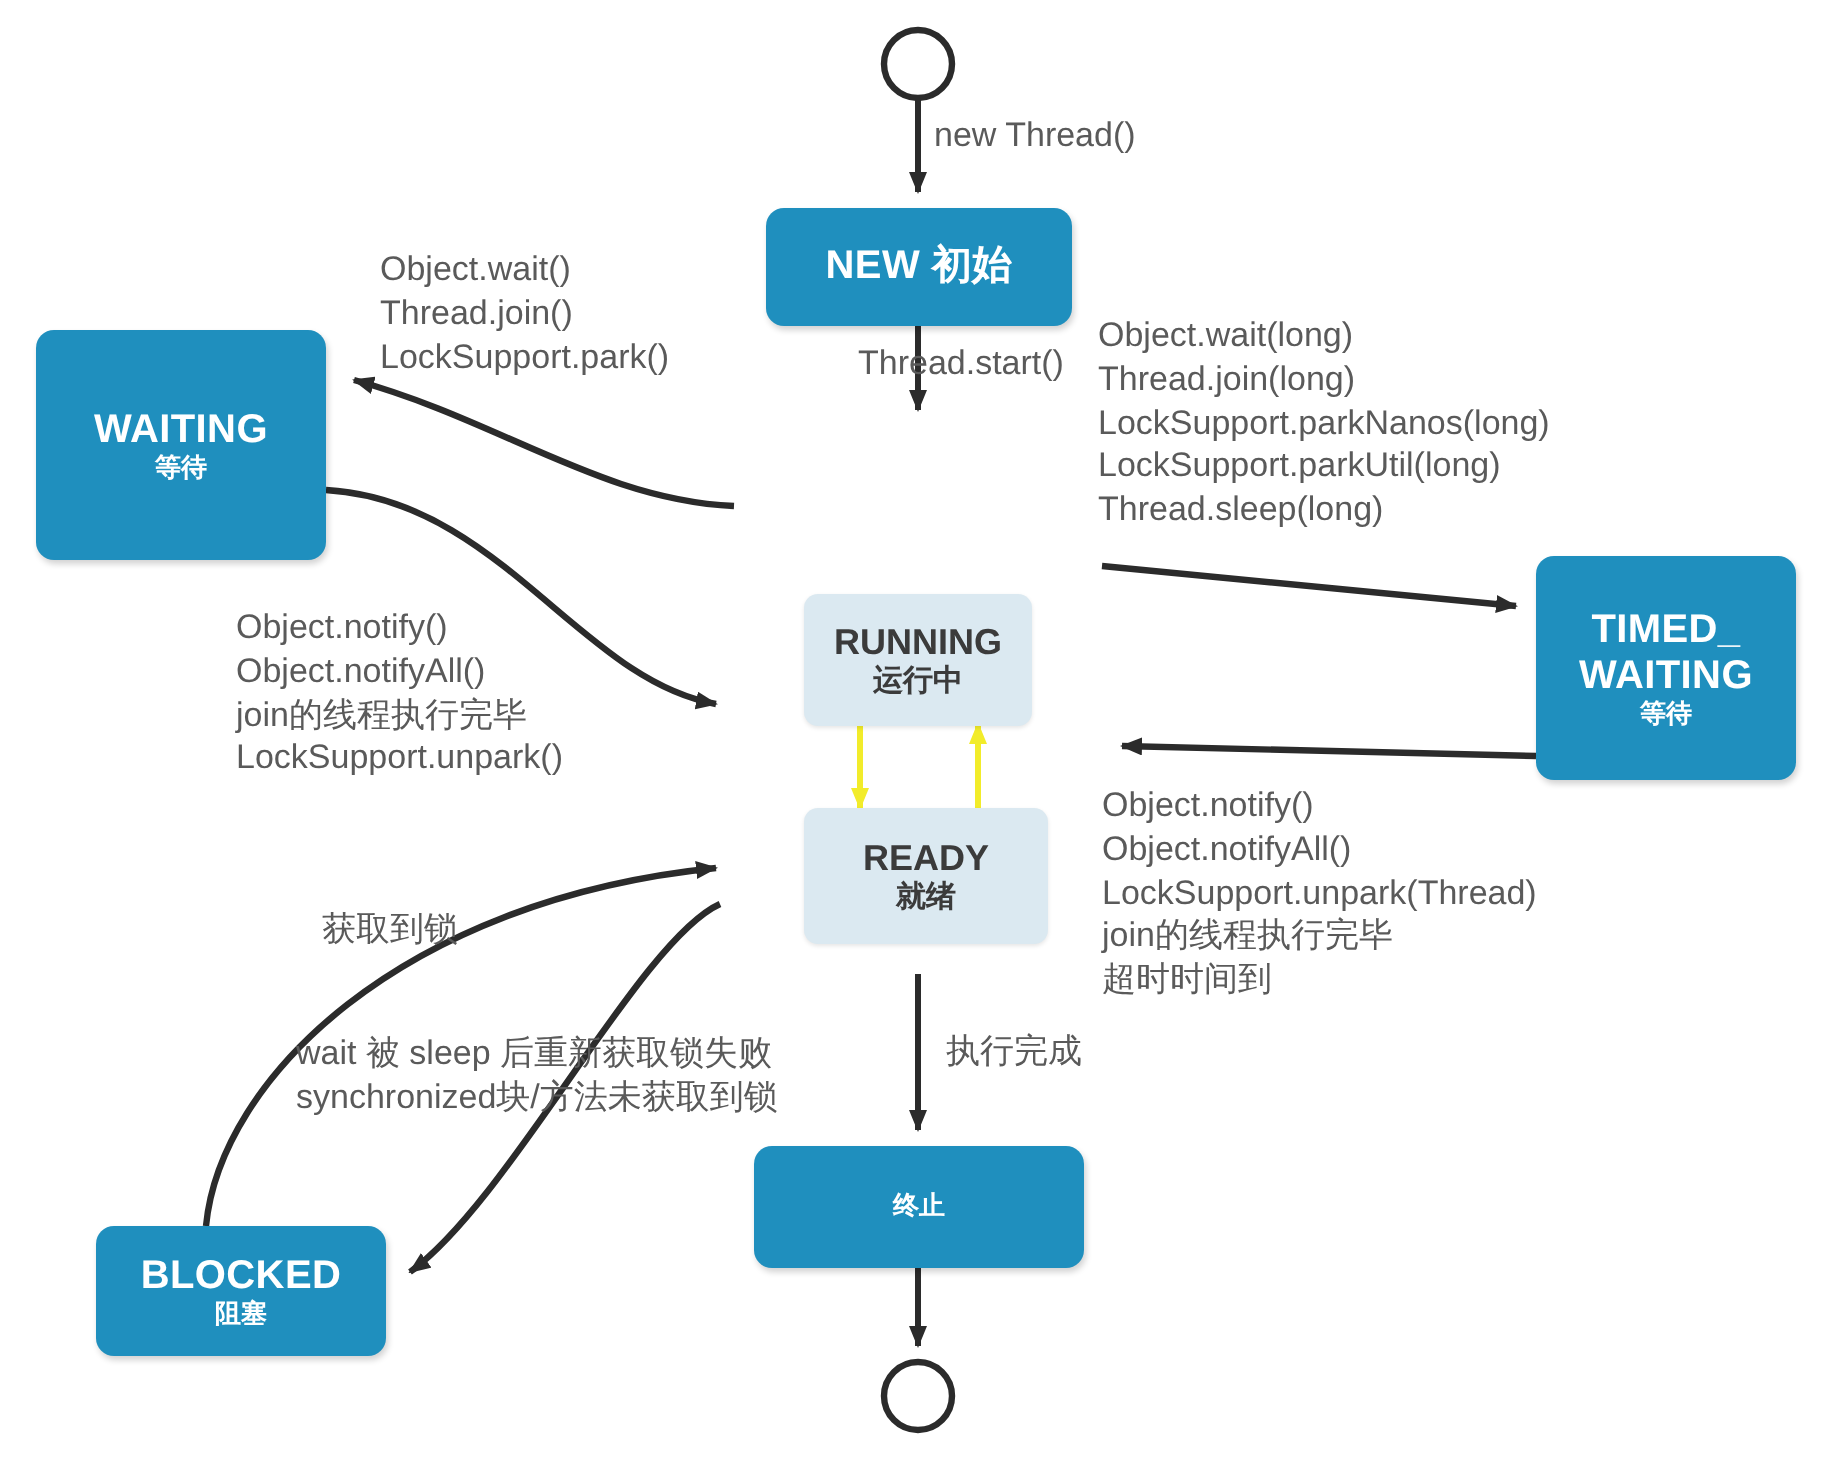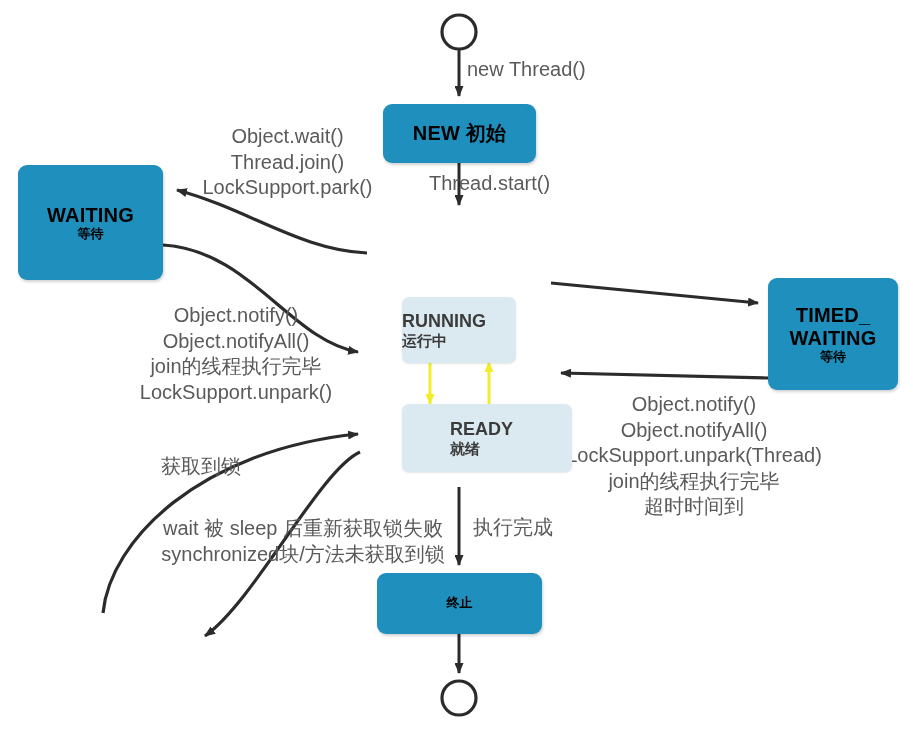--- a/index.html
+++ b/index.html
@@ -23,21 +23,21 @@
     height: 730px;
   }
   .state-box {
     position: absolute;
     background: #1f8fbe;
     border-radius: 9px;
     display: flex;
     flex-direction: column;
     align-items: center;
     justify-content: center;
-    color: #000000;
+    color: #ffffff;
     font-weight: bold;
     box-shadow: 1px 2px 3px rgba(0,0,0,0.18);
     z-index: 5;
   }
   .state-box .en {
     font-size: 20px;
     letter-spacing: 0.2px;
     line-height: 1.15;
     text-align: center;
   }
@@ -45,44 +45,44 @@
     font-size: 13px;
     line-height: 1.15;
     text-align: center;
   }
   .inner-box {
     position: absolute;
     background: #dbe9f1;
     border-radius: 7px;
     display: flex;
     flex-direction: column;
-    align-items: flex-start;
+    align-items: center;
     justify-content: center;
     color: #3b3b3b;
     font-weight: bold;
     z-index: 6;
     box-shadow: 0 1px 2px rgba(0,0,0,0.10);
   }
   .inner-box .en {
     font-size: 18px;
     line-height: 1.15;
   }
   .inner-box .zh {
     font-size: 15px;
     line-height: 1.15;
   }
   .edge-label {
     position: absolute;
     color: #5a5a5a;
-    font-size: 20px;
+    font-size: 17px;
     line-height: 1.28;
     white-space: pre;
     z-index: 4;
   }
-  .lbl-center { text-align: center; }
+  .lbl-center { }
   .lbl-left { text-align: left; }
 </style>
 </head>
 <body>
 
 <div id="canvas">
 
   <svg class="layer" viewBox="0 0 913 730">
     <defs>
       <marker id="arrowDark" markerWidth="11" markerHeight="9" refX="10" refY="4.5" orient="auto" markerUnits="userSpaceOnUse">
@@ -127,54 +127,63 @@
       <span>NEW</span>&nbsp;<span>初始</span>
     </div>
   </div>
 
 
   <div class="inner-box" style="left:402px; top:297px; width:114px; height:66px;">
     <div class="en">RUNNING</div>
     <div class="zh">运行中</div>
   </div>
 
-  <div class="inner-box" style="left:402px; top:404px; width:122px; height:68px;padding-left:48px;">
+  <div class="inner-box" style="left:402px; top:404px; width:122px; height:68px;">
     <div class="en">READY</div>
     <div class="zh">就绪</div>
   </div>
 
   <div class="state-box" style="left:18px; top:165px; width:145px; height:115px;">
     <div class="en">WAITING</div>
     <div class="zh">等待</div>
   </div>
 
   <div class="state-box" style="left:768px; top:278px; width:130px; height:112px;">
     <div class="en">TIMED_</div>
     <div class="en">WAITING</div>
     <div class="zh">等待</div>
   </div>
 
+  <div class="state-box" style="left:48px; top:613px; width:145px; height:65px;">
+    <div class="en">BLOCKED</div>
+    <div class="zh">阻塞</div>
+  </div>
 
   <div class="state-box" style="left:377px; top:573px; width:165px; height:61px;">
     <div class="zh">终止</div>
   </div>
 
   <div class="edge-label lbl-left" style="left:467px; top:57px;">new Thread()</div>
 
   <div class="edge-label lbl-left" style="left:429px; top:171px;">Thread.start()</div>
 
   <div class="edge-label lbl-center" style="left:190px; top:124px; width:195px;">Object.wait()
 Thread.join()
 LockSupport.park()</div>
 
   <div class="edge-label lbl-center" style="left:118px; top:303px; width:236px;">Object.notify()
 Object.notifyAll()
 join的线程执行完毕
 LockSupport.unpark()</div>
 
+  <div class="edge-label lbl-center" style="left:549px; top:157px; width:290px;">Object.wait(long)
+Thread.join(long)
+LockSupport.parkNanos(long)
+LockSupport.parkUtil(long)
+Thread.sleep(long)</div>
 
   <div class="edge-label lbl-center" style="left:551px; top:392px; width:286px;">Object.notify()
 Object.notifyAll()
 LockSupport.unpark(Thread)
 join的线程执行完毕
 超时时间到</div>
 
   <div class="edge-label lbl-left" style="left:161px; top:454px;">获取到锁</div>
 
   <div class="edge-label lbl-center" style="left:148px; top:516px; width:310px;">wait 被 sleep 后重新获取锁失败

